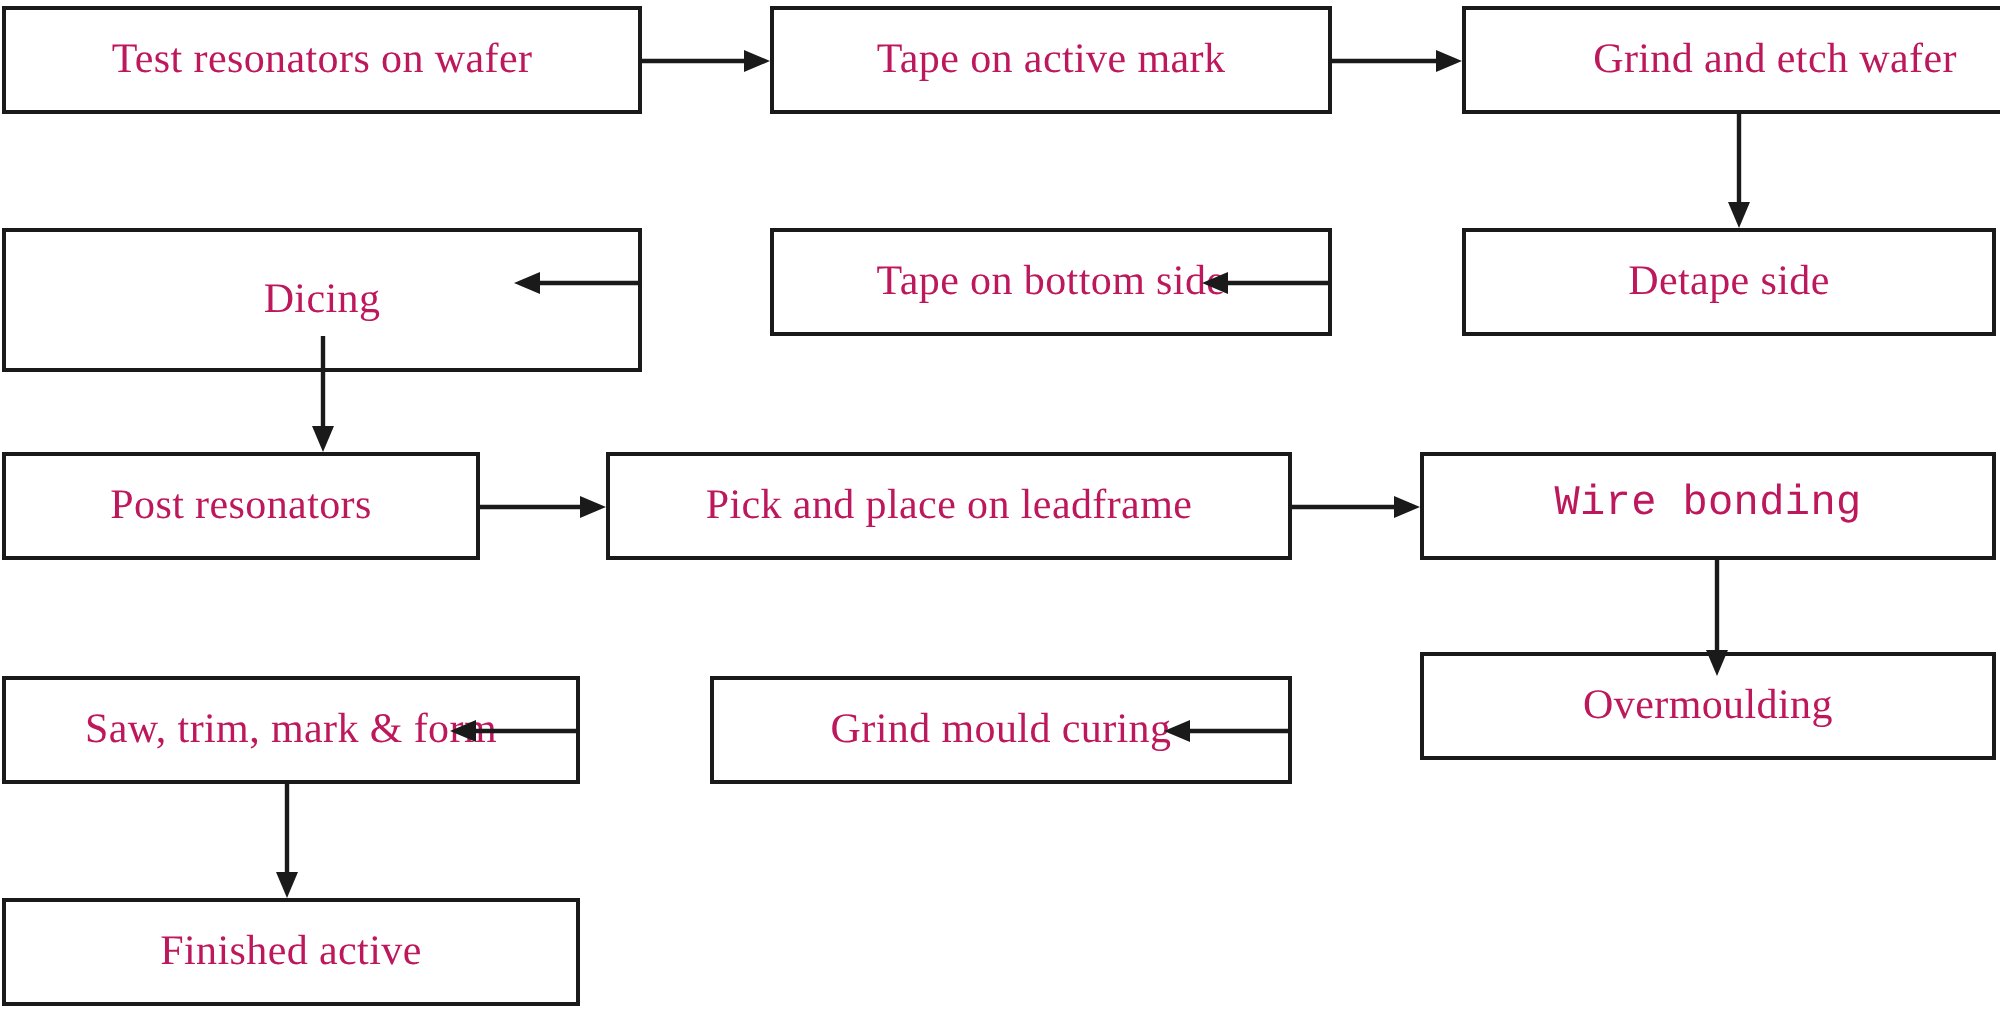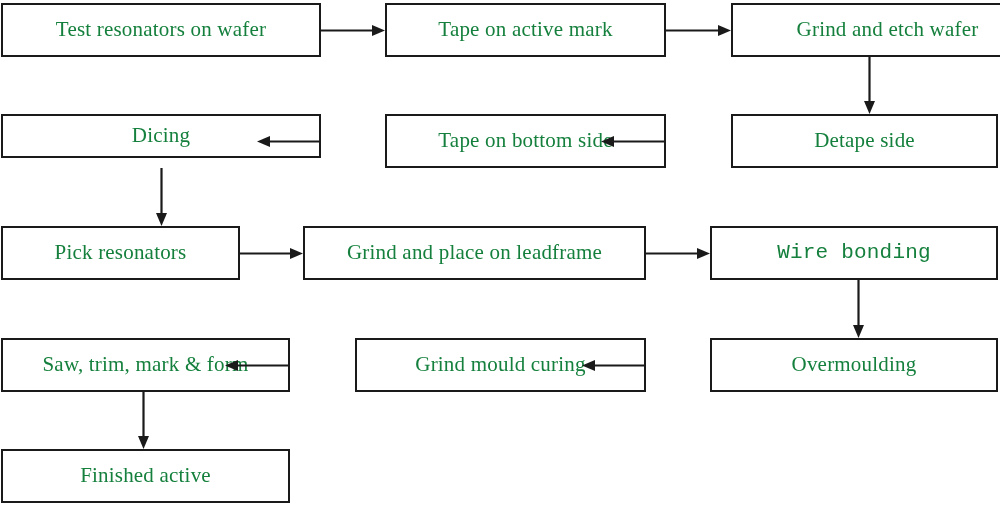--- a/index.html
+++ b/index.html
@@ -17,21 +17,21 @@
   }
   .node {
     position: absolute;
     box-sizing: border-box;
     border: 2px solid #1a1a1a;
     background: #ffffff;
     display: flex;
     align-items: center;
     justify-content: center;
     text-align: center;
-    color: #15803d;
+    color: #be185d;
     font-size: 21px;
     line-height: 1.1;
     letter-spacing: 0.2px;
     padding: 0 6px;
   }
   .node .label {
     display: block;
     white-space: nowrap;
   }
   .edge {
@@ -54,33 +54,33 @@
     </div>
     <div class="node" style="left: 731px; top: 3px; width: 313px; height: 54px; border-color: rgb(26, 26, 26); background: rgb(255, 255, 255);">
       <span class="label">Grind and etch wafer</span>
     </div>
     <div class="node" style="left: 731px; top: 114px; width: 267px; height: 54px; border-color: rgb(26, 26, 26); background: rgb(255, 255, 255);">
       <span class="label">Detape side</span>
     </div>
     <div class="node" style="left: 385px; top: 114px; width: 281px; height: 54px; border-color: rgb(26, 26, 26); background: rgb(255, 255, 255);">
       <span class="label">Tape on bottom side</span>
     </div>
-    <div class="node" style="left: 1px; top: 114px; width: 320px; height: 44px; border-color: rgb(26, 26, 26); background: rgb(255, 255, 255);">
+    <div class="node" style="left: 1px; top: 114px; width: 320px; height: 72px; border-color: rgb(26, 26, 26); background: rgb(255, 255, 255);">
       <span class="label">Dicing</span>
     </div>
     <div class="node" style="left: 1px; top: 226px; width: 239px; height: 54px; border-color: rgb(26, 26, 26); background: rgb(255, 255, 255);">
-      <span class="label">Pick resonators</span>
+      <span class="label">Post resonators</span>
     </div>
     <div class="node" style="left: 303px; top: 226px; width: 343px; height: 54px; border-color: rgb(26, 26, 26); background: rgb(255, 255, 255);">
-      <span class="label">Grind and place on leadframe</span>
+      <span class="label">Pick and place on leadframe</span>
     </div>
     <div class="node" style="left: 710px; top: 226px; width: 288px; height: 54px; border-color: rgb(26, 26, 26); background: rgb(255, 255, 255); font-family: Liberation Mono, monospace;">
       <span class="label">Wire bonding</span>
     </div>
-    <div class="node" style="left: 710px; top: 338px; width: 288px; height: 54px; border-color: rgb(26, 26, 26); background: rgb(255, 255, 255);">
+    <div class="node" style="left: 710px; top: 326px; width: 288px; height: 54px; border-color: rgb(26, 26, 26); background: rgb(255, 255, 255);">
       <span class="label">Overmoulding</span>
     </div>
     <div class="node" style="left: 355px; top: 338px; width: 291px; height: 54px; border-color: rgb(26, 26, 26); background: rgb(255, 255, 255);">
       <span class="label">Grind mould curing</span>
     </div>
     <div class="node" style="left: 1px; top: 338px; width: 289px; height: 54px; border-color: rgb(26, 26, 26); background: rgb(255, 255, 255);">
       <span class="label">Saw, trim, mark &amp; form</span>
     </div>
     <div class="node" style="left: 1px; top: 449px; width: 289px; height: 54px; border-color: rgb(26, 26, 26); background: rgb(255, 255, 255);">
       <span class="label">Finished active</span>

